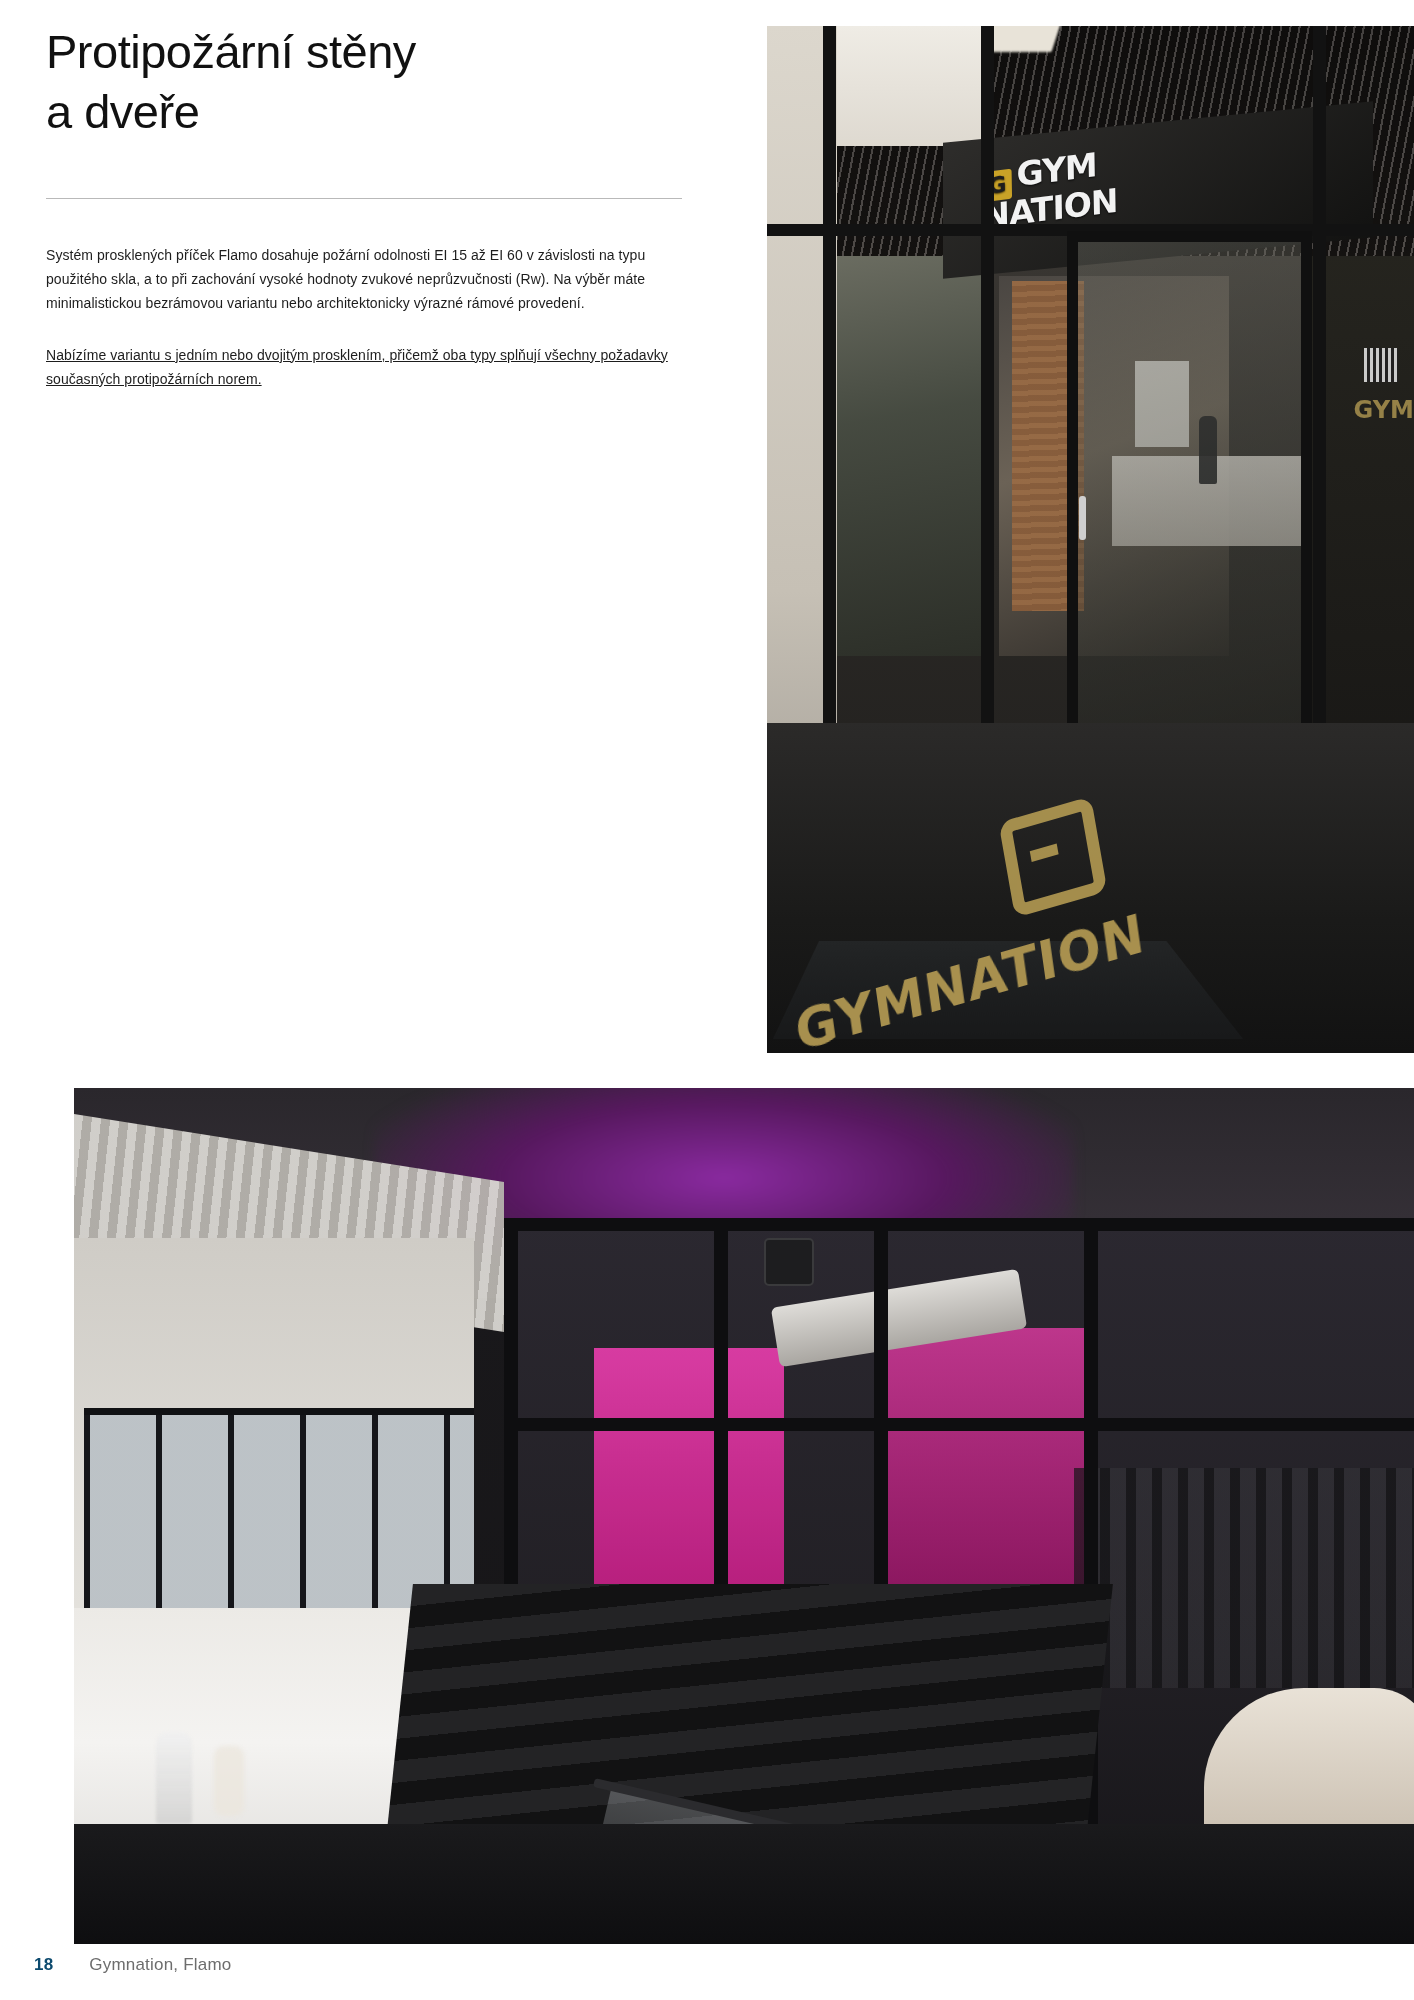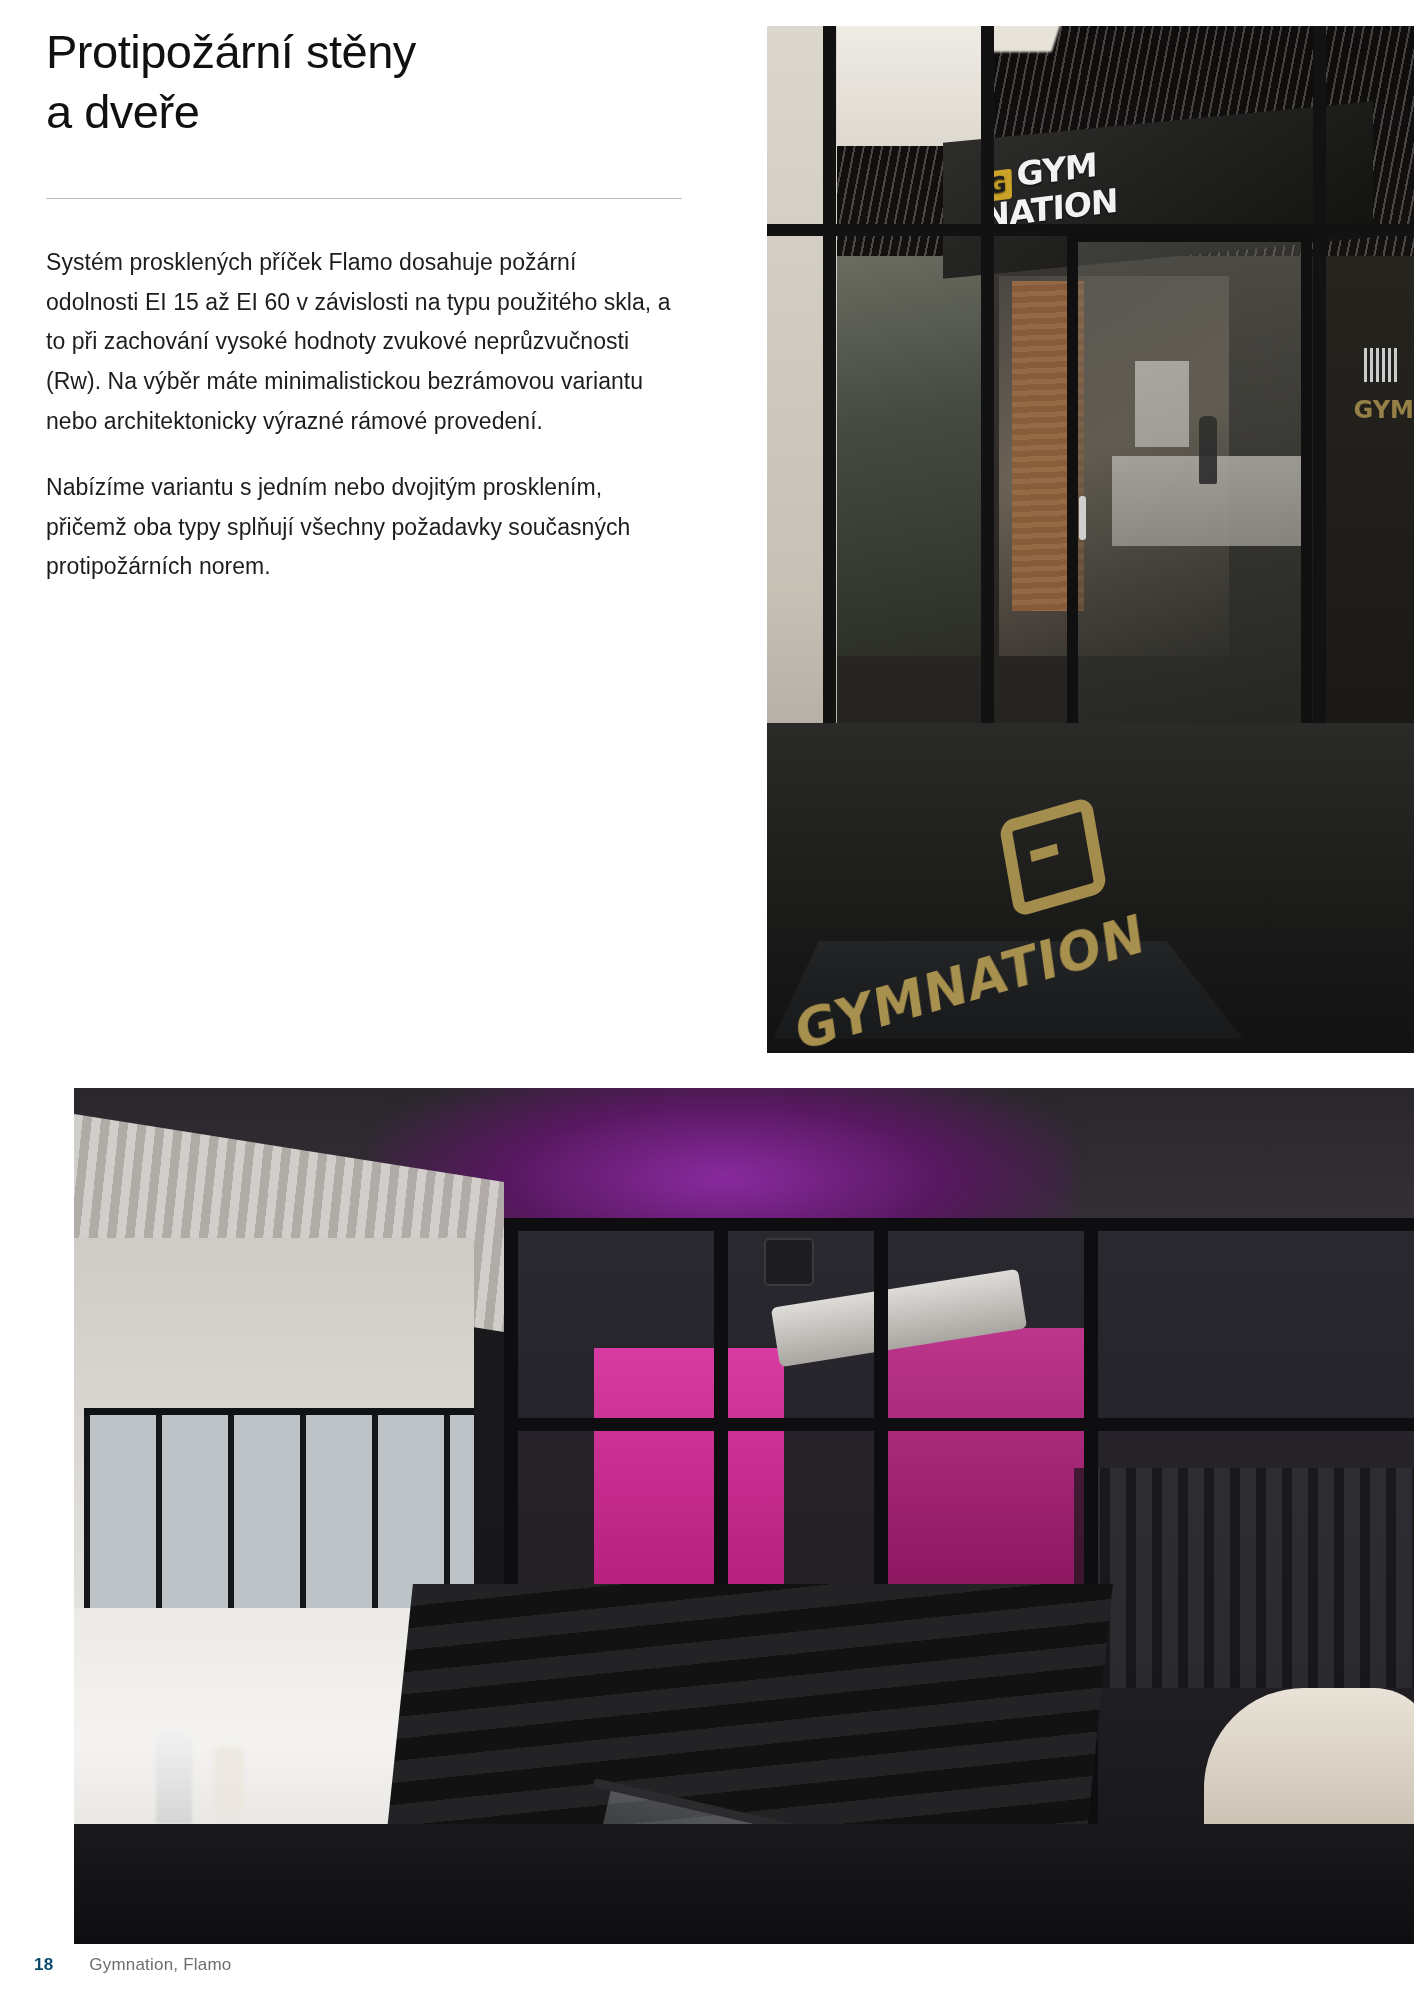--- a/index.html
+++ b/index.html
@@ -43,30 +43,30 @@
 
   .title-rule {
     margin-top: 56px;
     width: 636px;
     height: 1px;
     background: #b9b9b9;
   }
 
   .body-copy {
     margin-top: 44px;
-    font-size: 23px;
+    font-size: 14px;
     line-height: 1.72;
     color: #1d1d1d;
     letter-spacing: 0.05px;
   }
   .body-copy p {
     margin: 0 0 27px 0;
     max-width: 625px;
   }
-  .body-copy p:last-child { margin-bottom: 0; }
+  .body-copy p:last-child { margin-bottom: 0; text-decoration: underline; }
 
   
   .photo {
     position: absolute;
     overflow: hidden;
     background: #0e0e10;
   }
 
   .photo-top {
     left: 727px;

